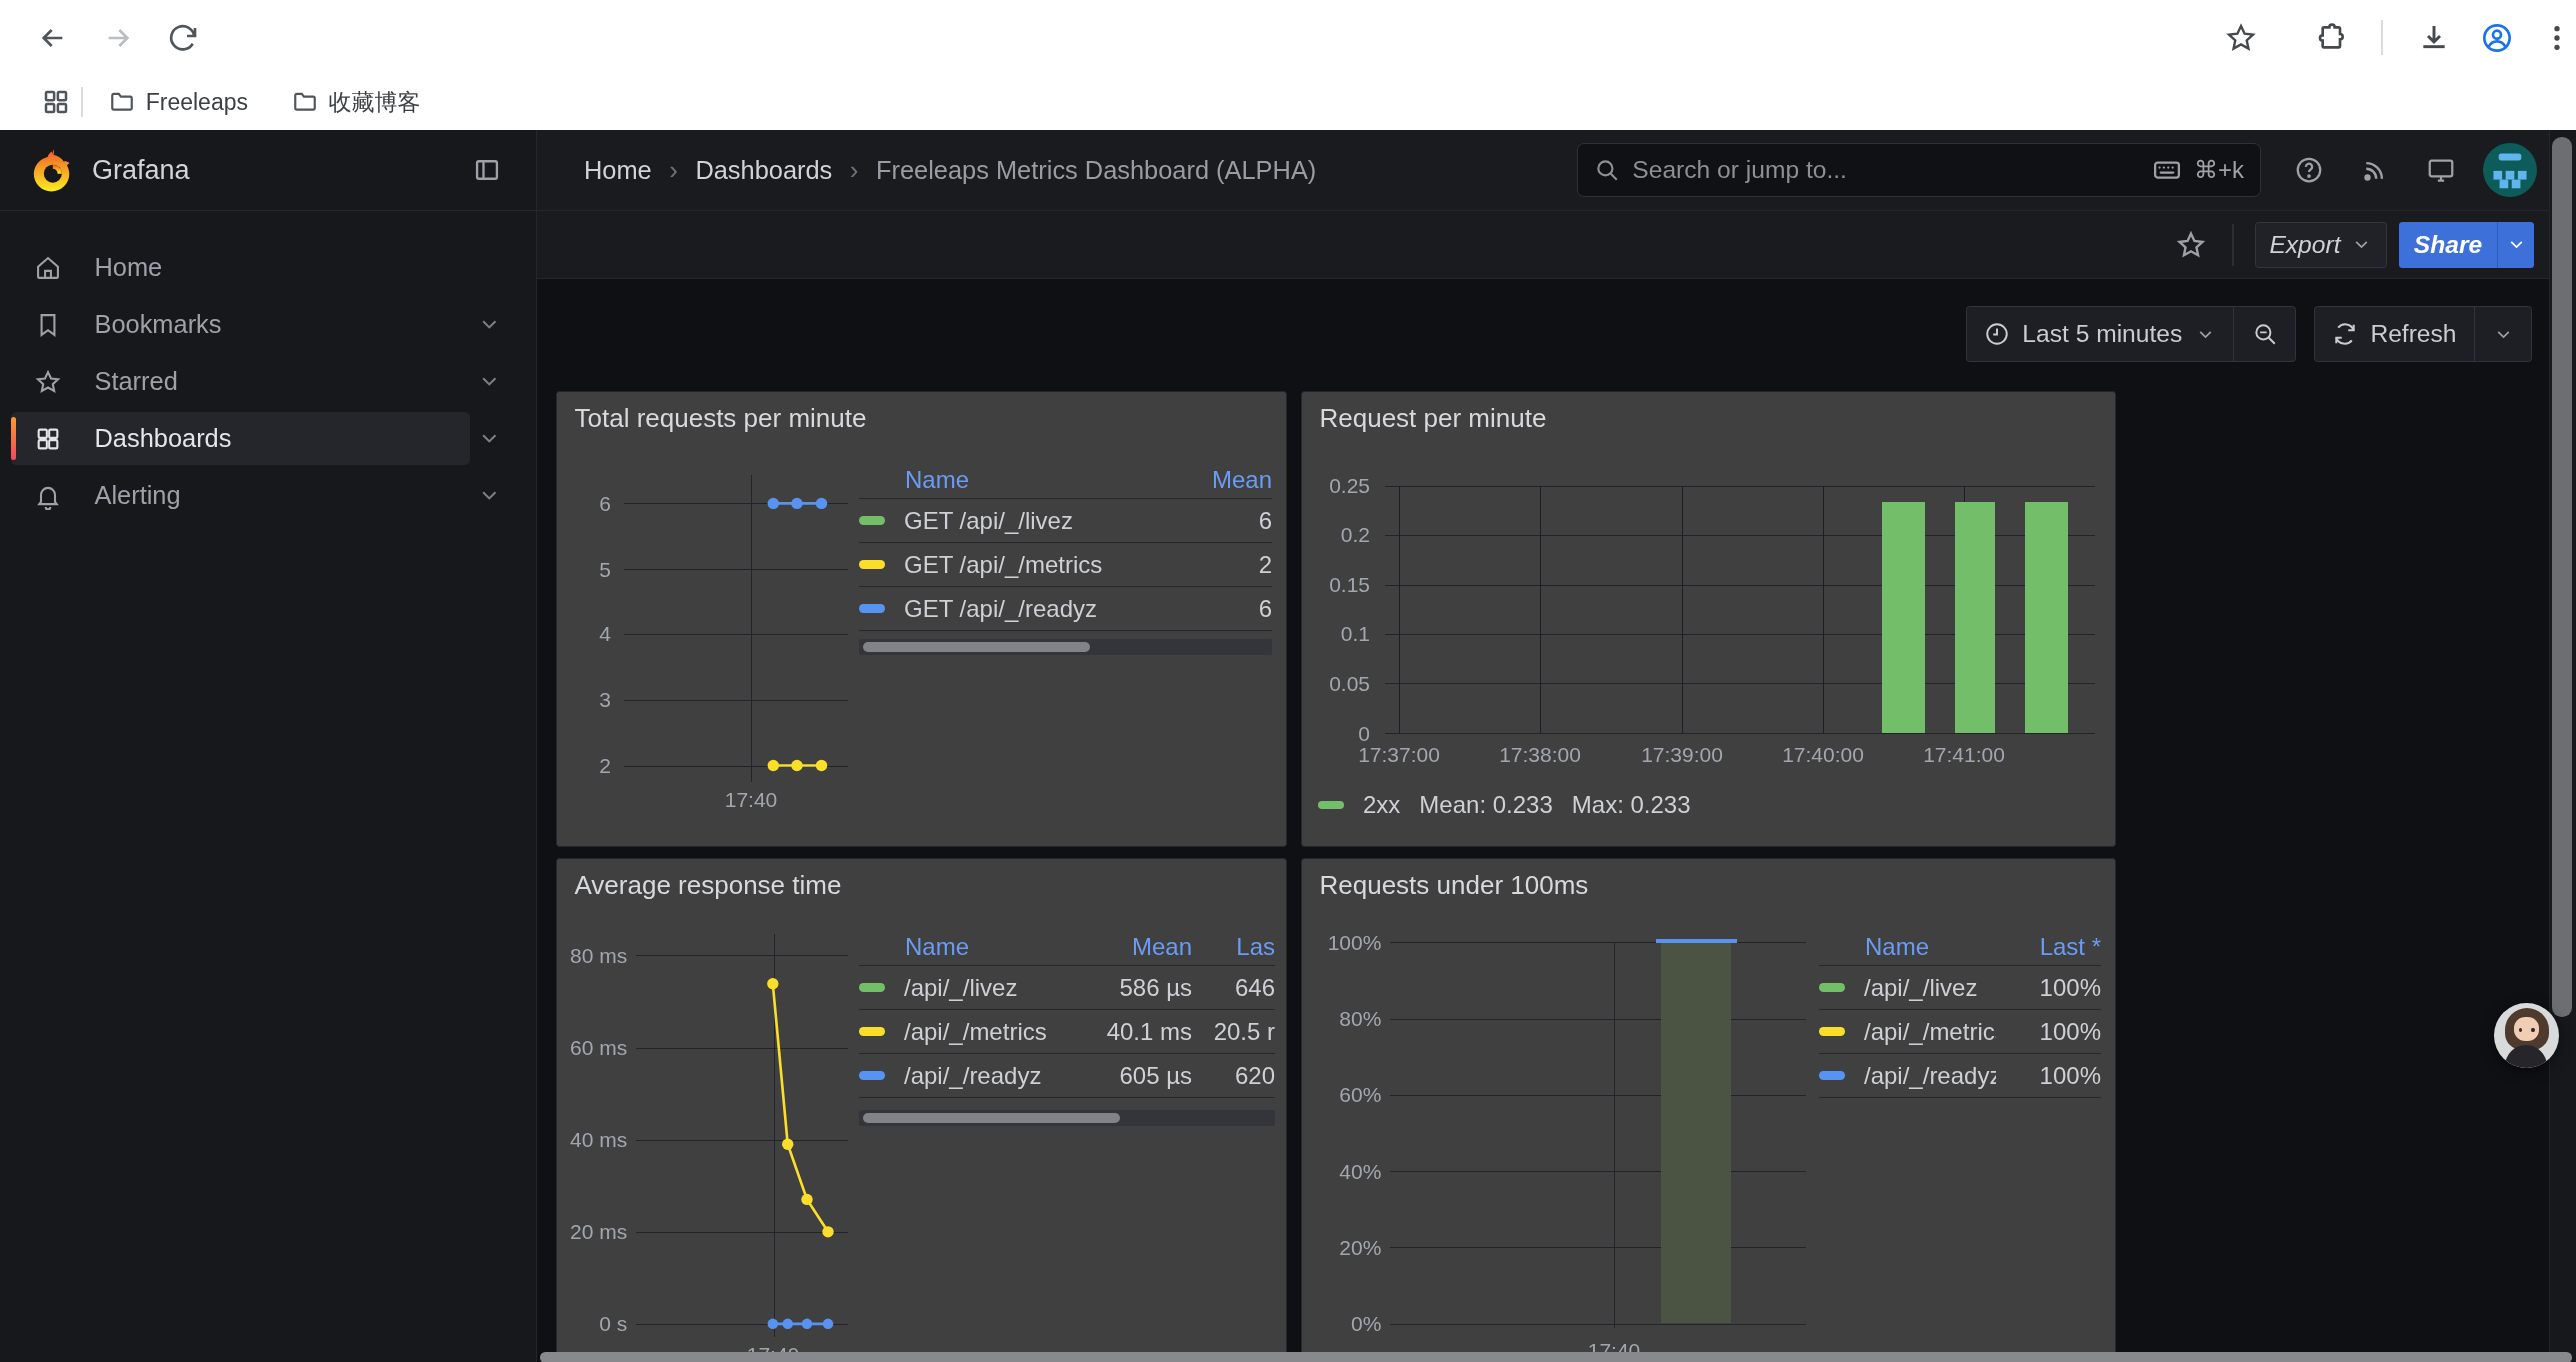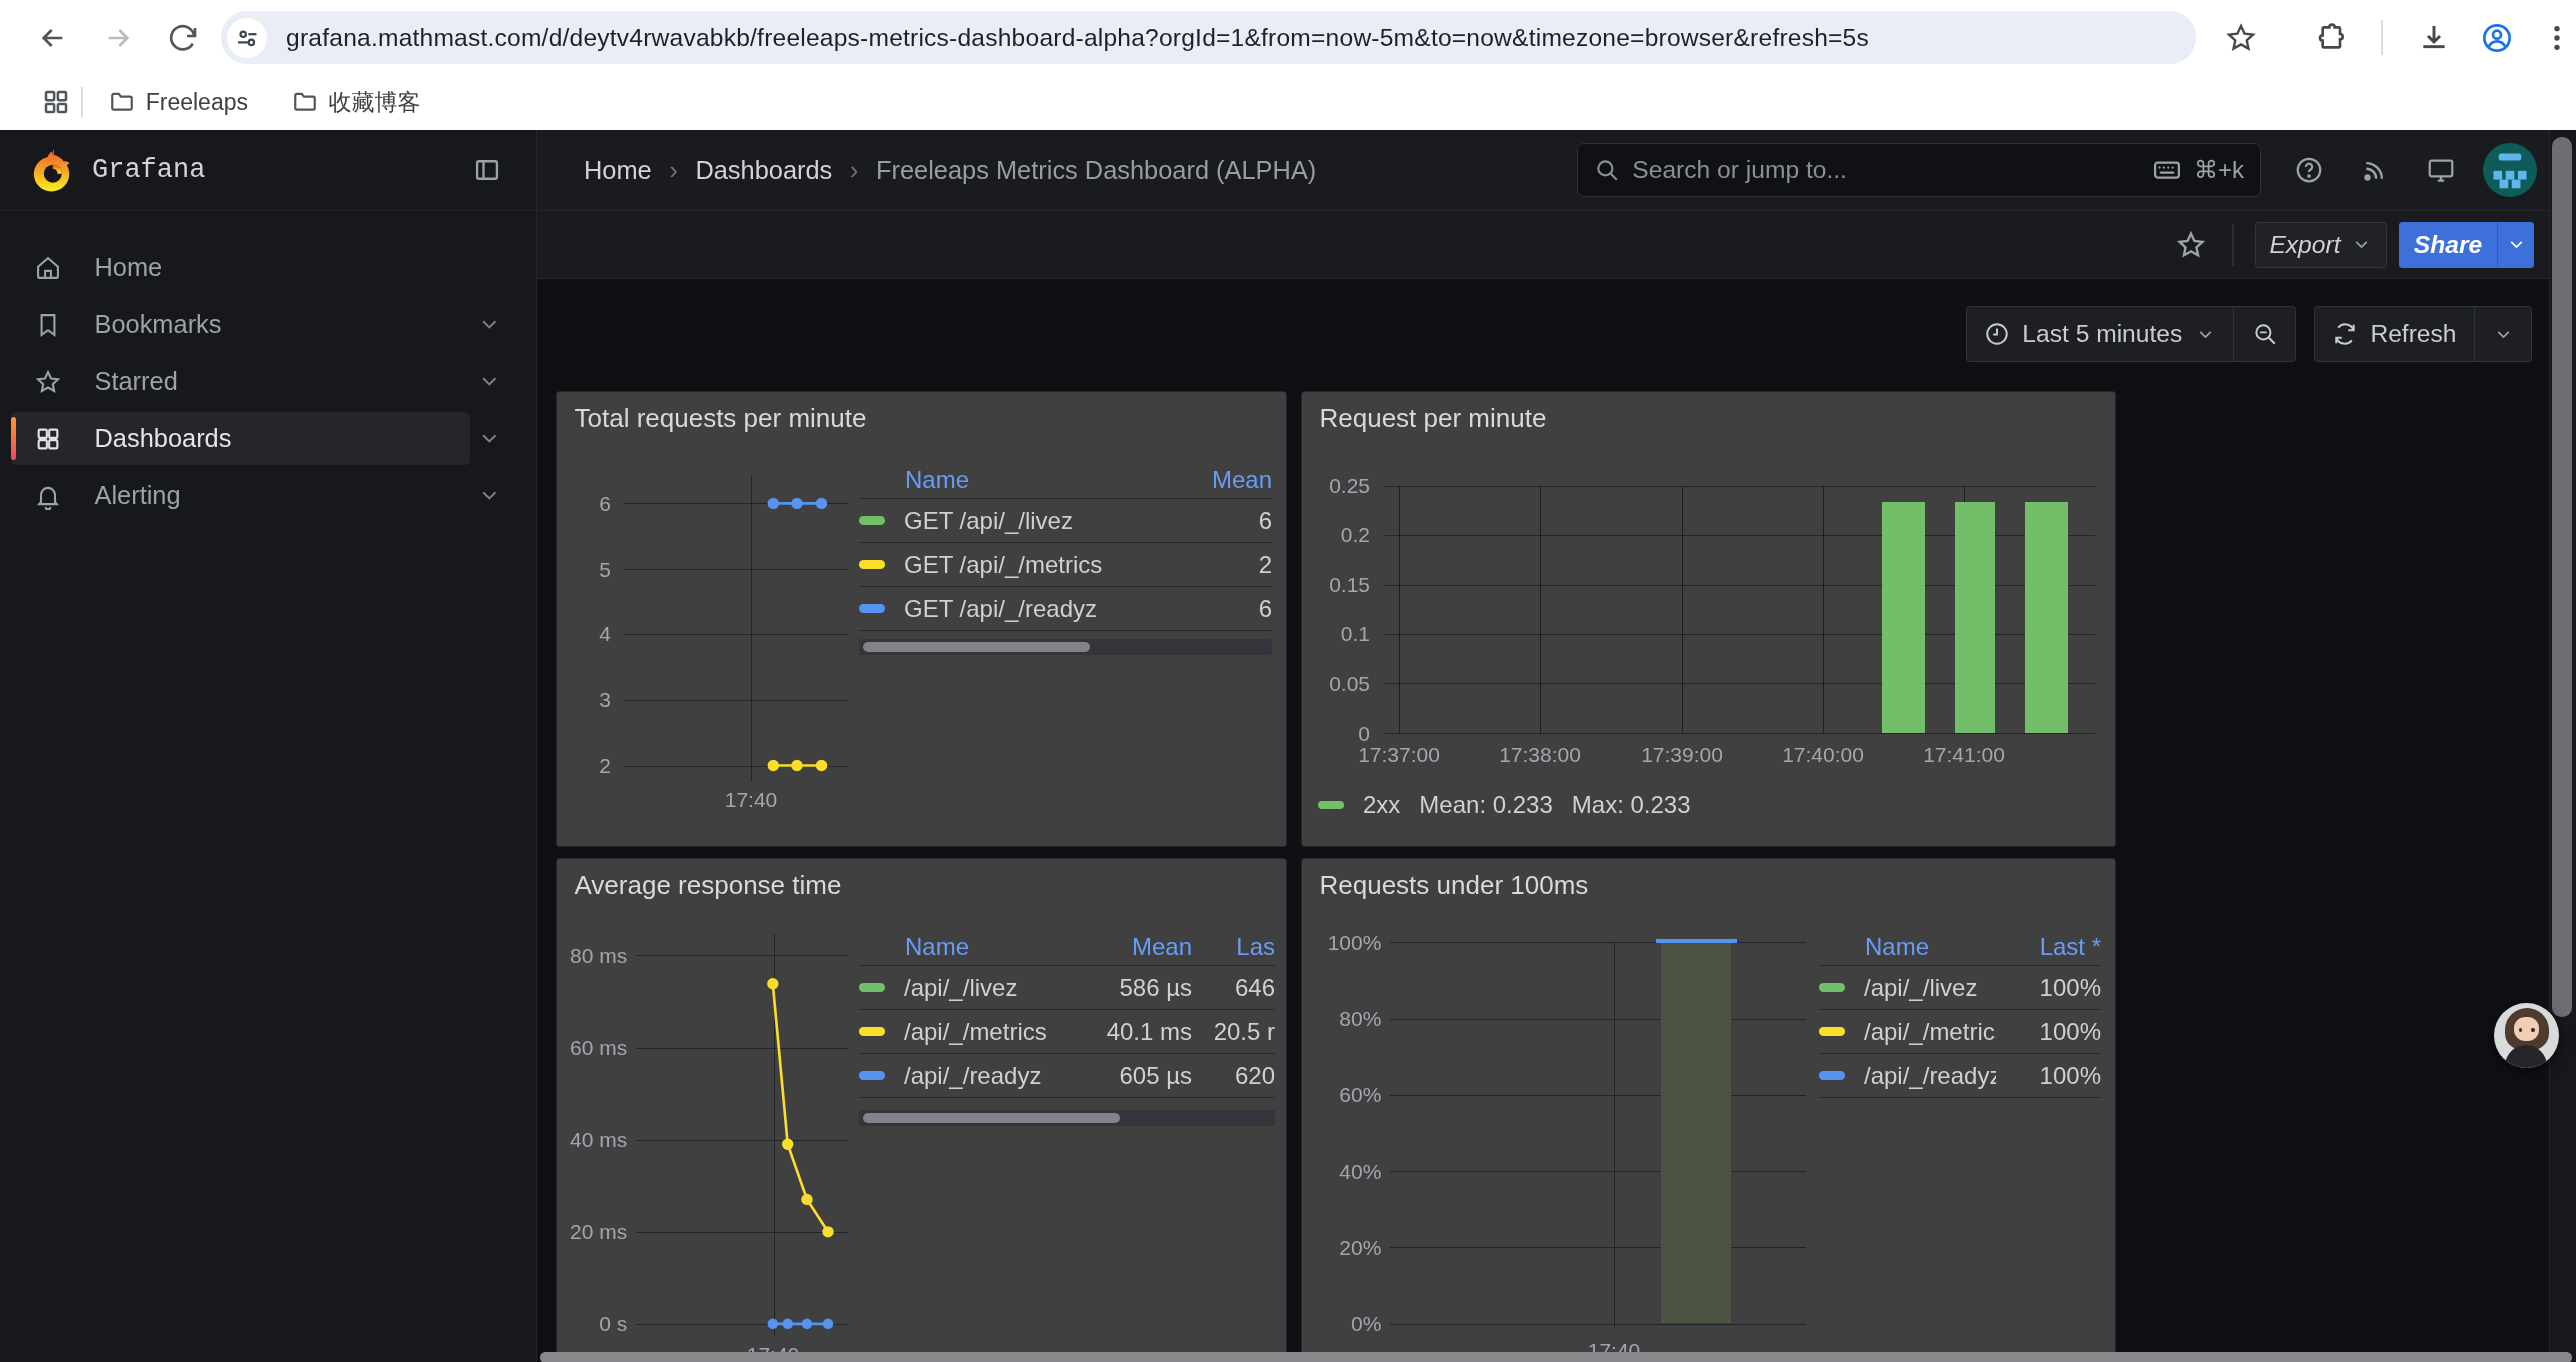--- a/index.html
+++ b/index.html
@@ -19,21 +19,21 @@
   .tb-right { top:22px; color:#45494e; }
   #tb-divider { left:2381px; top:20px; width:1.8px; height:35px; background:#d8dbe0; }
   
   #bookbar { left:16px; top:75px; width:2576px; height:54px; background:#ffffff; display:flex; align-items:center; }
   #bm-divider { width:1.8px; height:30px; background:#dadce0; margin:0 12.3px 0 10.5px; }
   .bm { display:flex; align-items:center; gap:10.5px; padding:7px 14px; border-radius:7px; color:#3c4043; font-size:23px; }
 
   
   #app { left:0; top:130px; width:2576px; height:1233px; background:#0f1014; }
   #sidebar { left:0; top:0; width:537px; height:1233px; background:#17181c; border-right:0.9px solid #24262b; }
-  #brandrow { left:0; top:0; width:537px; height:81px; border-bottom:0.9px solid #24262b; display:flex; align-items:center;font-family:Liberation Mono, monospace; }
+  #brandrow { left:0; top:0; width:537px; height:81px; border-bottom:0.9px solid #24262b; display:flex; align-items:center; }
   #brandname { font-size:27px; color:#d3d4d9; margin-left:16px; flex:1; }
   .side-item { left:10.5px; width:459px; height:53px; border-radius:5.3px; display:flex; align-items:center; color:#9da1a8; }
   .side-item .ic { margin-left:23px; width:28px; height:28px; }
   .side-item .lbl { margin-left:33px; font-size:25.4px; }
   .side-item.active { background:#24262c; color:#e4e5e9; }
   .side-item.active::before { content:""; position:absolute; left:0; top:5.3px; bottom:5.3px; width:5.3px; border-radius:2.6px;
     background:linear-gradient(180deg,#ff9830,#f2495c); }
   .side-chev { left:477px; width:24.6px; height:24.6px; color:#7d8087; }
 
   #main { left:537px; top:0; width:2039px; height:1233px; }
@@ -102,31 +102,20 @@
     <svg class="ab nav-ic" style="left:37px;top:22px" viewBox="0 0 24 24" fill="none" stroke="currentColor" stroke-width="2">
         <path d="M19 12H5M11 18l-6-6 6-6"></path>
       </svg>
     <svg class="ab nav-ic disabled" style="left:102px;top:22px" viewBox="0 0 24 24" fill="none" stroke="currentColor" stroke-width="2">
         <path d="M5 12h14M13 6l6 6-6 6"></path>
       </svg>
     <svg class="ab nav-ic" style="left:167px;top:22px" viewBox="0 0 24 24" fill="none" stroke="currentColor" stroke-width="2">
         <path d="M20.5 11a8.7 8.7 0 1 0-1.2 5.3"></path>
         <path d="M21 4.5v6h-6" fill="none"></path>
       </svg>
-    <div class="ab" id="urlpill">
-      <div id="tunecirc">
-        <svg width="24.6" height="24.6" viewBox="0 0 24 24" fill="none" stroke="currentColor" stroke-width="2.2">
-            <circle cx="8" cy="8" r="2.6"></circle>
-            <path d="M13 8h8"></path>
-            <circle cx="16" cy="16" r="2.6"></circle>
-            <path d="M3 16h10"></path>
-          </svg>
-      </div>
-      <span id="urltext">grafana.mathmast.com/d/deytv4rwavabkb/freeleaps-metrics-dashboard-alpha?orgId=1&amp;from=now-5m&amp;to=now&amp;timezone=browser&amp;refresh=5s</span>
-    </div>
     <svg class="ab nav-ic tb-right" style="left:2225px" viewBox="0 0 24 24" fill="none" stroke="currentColor" stroke-width="1.8">
         <path d="M12 3l2.7 5.8 6.3.7-4.7 4.3 1.3 6.2-5.6-3.2-5.6 3.2 1.3-6.2L3 9.5l6.3-.7z"></path>
       </svg>
     <svg class="ab nav-ic tb-right" style="left:2316px" viewBox="0 0 24 24" fill="none" stroke="currentColor" stroke-width="2">
         <path d="M10 4a2 2 0 1 1 4 0h3a1 1 0 0 1 1 1v4a2 2 0 1 1 0 4v5a1 1 0 0 1-1 1H6a1 1 0 0 1-1-1v-4a2 2 0 1 1 0-4V5a1 1 0 0 1 1-1h4z"></path>
       </svg>
     <div class="ab" id="tb-divider"></div>
     <svg class="ab nav-ic tb-right" style="left:2418px" viewBox="0 0 24 24" fill="none" stroke="currentColor" stroke-width="2.2">
         <path d="M12 3v11M7.5 10.5L12 15l4.5-4.5"></path>
         <path d="M4 18.5h16"></path>

